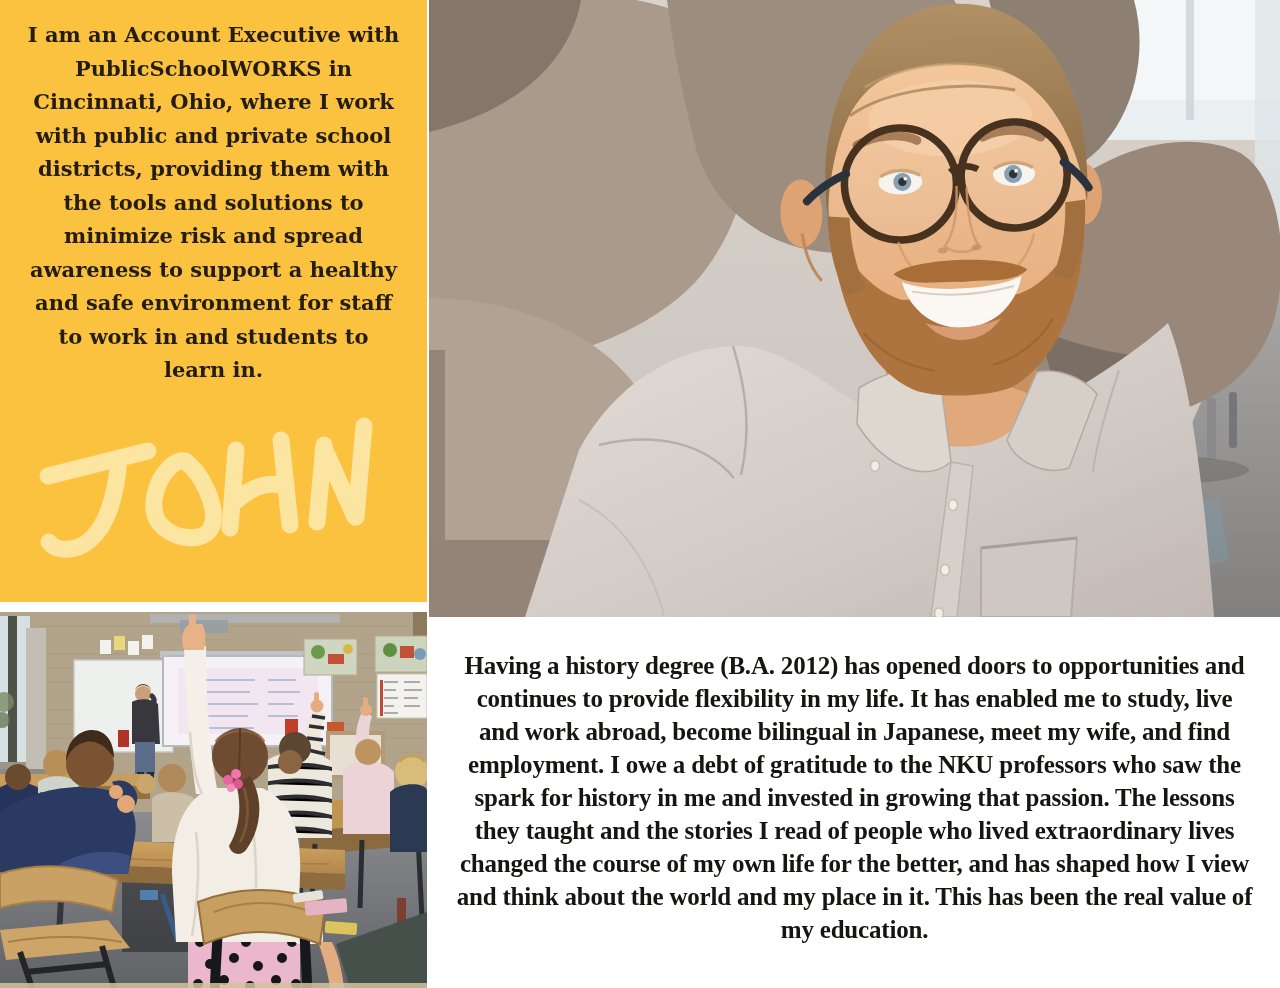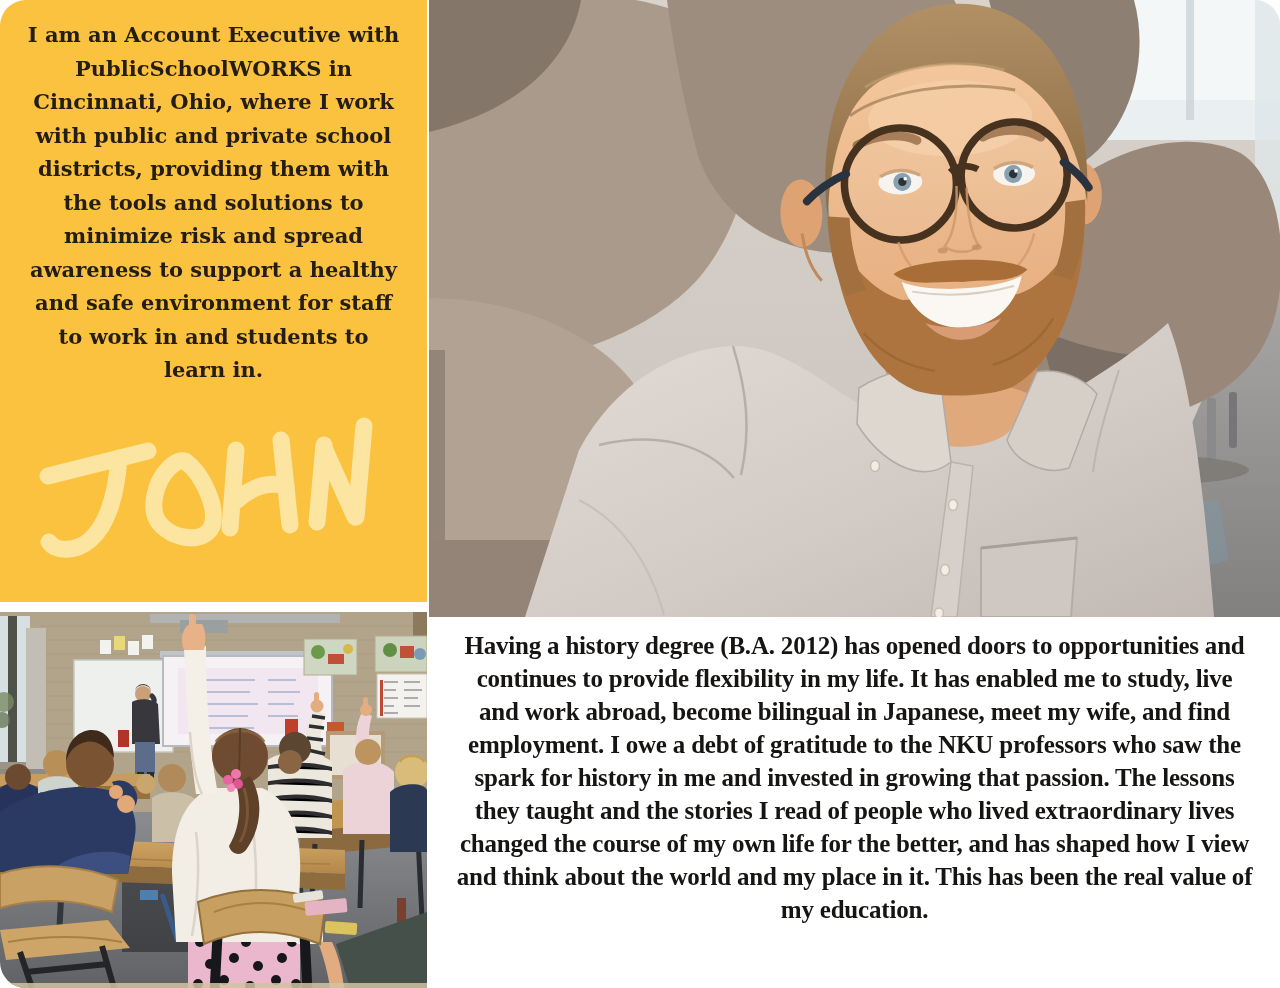--- a/index.html
+++ b/index.html
@@ -1,34 +1,34 @@
 <!DOCTYPE html>
 <html><head>
 <meta charset="utf-8">
 <style>
   html,body{margin:0;padding:0;background:#ffffff;}
   .canvas{position:relative;width:1280px;height:988px;background:#ffffff;overflow:hidden;
-          font-family:"DejaVu Serif", serif;border-radius:26px;}
+          font-family:"DejaVu Serif", serif;}
   .quad{position:absolute;}
   
   .intro-card{left:0;top:0;width:427px;height:602px;background:#FBC23F;}
   .intro-text{position:absolute;left:26px;top:18px;width:375px;
               font-family:"DejaVu Serif", serif;font-weight:bold;
               font-size:21px;line-height:33.5px;text-align:center;color:#241d13;}
   .john-svg{position:absolute;left:28px;top:412px;width:372px;height:165px;}
   .sr-only{position:absolute;width:1px;height:1px;overflow:hidden;clip:rect(0 0 0 0);white-space:nowrap;}
   
   .portrait{left:429px;top:0;width:851px;height:617px;}
   .portrait svg,.classroom svg{display:block;width:100%;height:100%;}
   
   .classroom{left:0;top:612px;width:427px;height:376px;}
   
   .bio{left:429px;top:617px;width:851px;height:371px;background:#ffffff;
        display:flex;align-items:flex-start;justify-content:center;}
-  .bio-text{margin-top:12px;width:800px;
+  .bio-text{margin-top:32px;width:800px;
             font-family:"Liberation Serif", serif;font-weight:bold;
             font-size:25px;line-height:33px;text-align:center;color:#171513;
             letter-spacing:-0.2px;}
 </style>
 </head>
 <body>
 
 <div class="canvas">
 
   <div class="quad intro-card">

